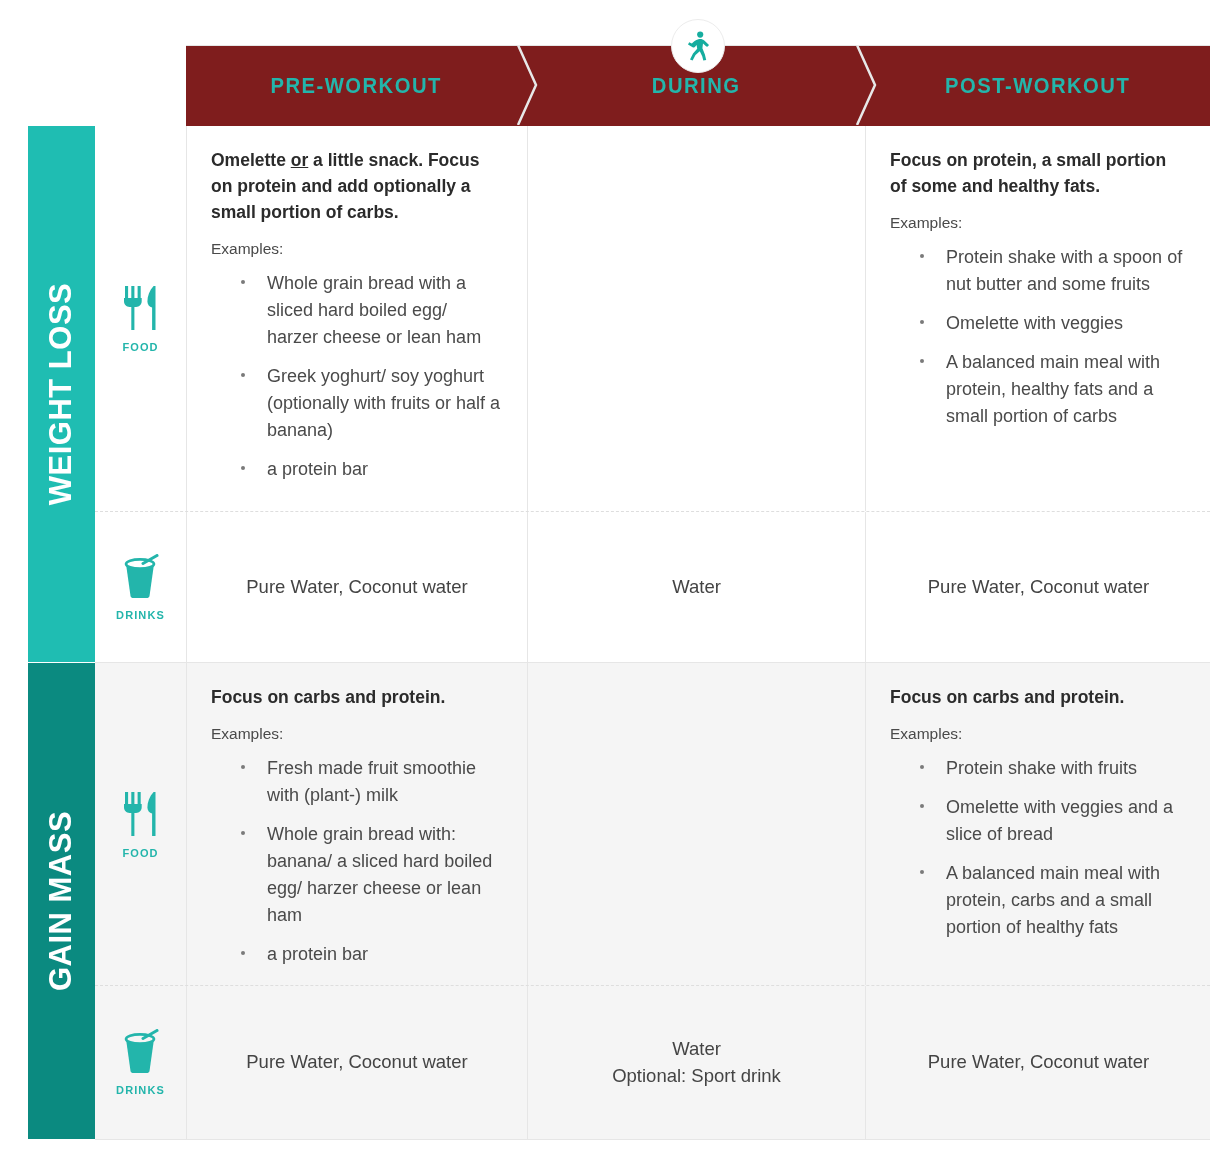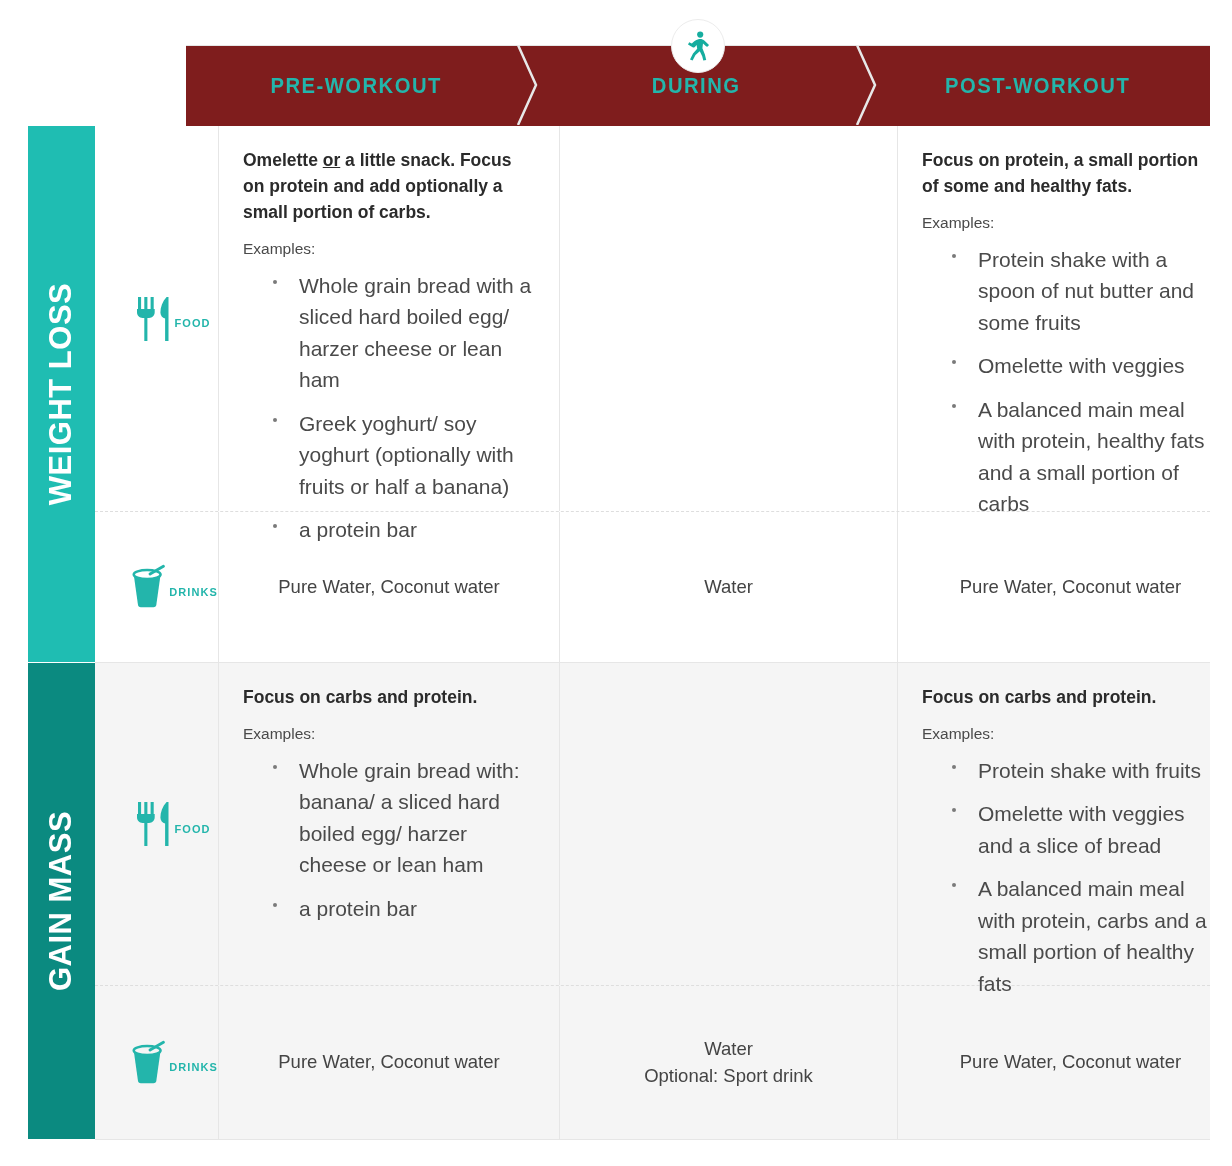--- a/index.html
+++ b/index.html
@@ -135,25 +135,24 @@
   }
   .sub-row.food-wl   { height: 385px; border-bottom: 1px dashed #dedede; }
   .sub-row.drink-wl  { height: 150px; }
   .sub-row.food-gm   { height: 322px; border-bottom: 1px dashed #dedede; }
   .sub-row.drink-gm  { height: 153px; }
 
   .icon-cell {
     width: 91px;
     flex: 0 0 91px;
     display: flex;
-    flex-direction: row;
+    flex-direction: column;
     align-items: center;
     justify-content: center;
     border-right: 1px solid #e6e6e6;
-    padding-left: 32px;
   }
   .icon-cell .icon-label {
     margin-top: 9px;
     font-size: 11px;
     font-weight: bold;
     letter-spacing: 1.1px;
     color: #23b5ab;
     text-transform: uppercase;
   }
 
@@ -181,21 +180,21 @@
     margin: 0 0 6px 0;
   }
 
   ul.examples {
     margin: 0;
     padding-left: 30px;
     list-style: none;
   }
   ul.examples li {
     position: relative;
-    font-size: 21px;
+    font-size: 18px;
     line-height: 1.50;
     color: #4a4a4a;
     margin-bottom: 2px;
     padding-left: 26px;
     margin-top: 12px;
   }
   ul.examples li:before {
     content: "";
     position: absolute;
     left: 0;
@@ -331,20 +330,21 @@
           <rect x="10.3" y="20" width="3.1" height="26" fill="#23b5ab"></rect>
           <path d="M32.6 2 C28.4 6.5 26.4 12 26.4 17.6 c0 3.0 2.0 5.4 4.7 6.0 V46 h3.4 V2 Z" fill="#23b5ab"></path>
         </svg>
         <span class="icon-label">FOOD</span>
       </div>
 
       <div class="content-cell cc-pre">
         <p class="cell-heading">Focus on carbs and protein.</p>
         <p class="examples-label">Examples:</p>
         <ul class="examples">
+          <li>Fresh made fruit smoothie with (plant-) milk</li>
           <li>Whole grain bread with: banana/ a sliced hard boiled egg/ harzer cheese or lean ham</li>
           <li>a protein bar</li>
         </ul>
       </div>
 
       <div class="content-cell cc-dur"></div>
 
       <div class="content-cell cc-post">
         <p class="cell-heading">Focus on carbs and protein.</p>
         <p class="examples-label">Examples:</p>

